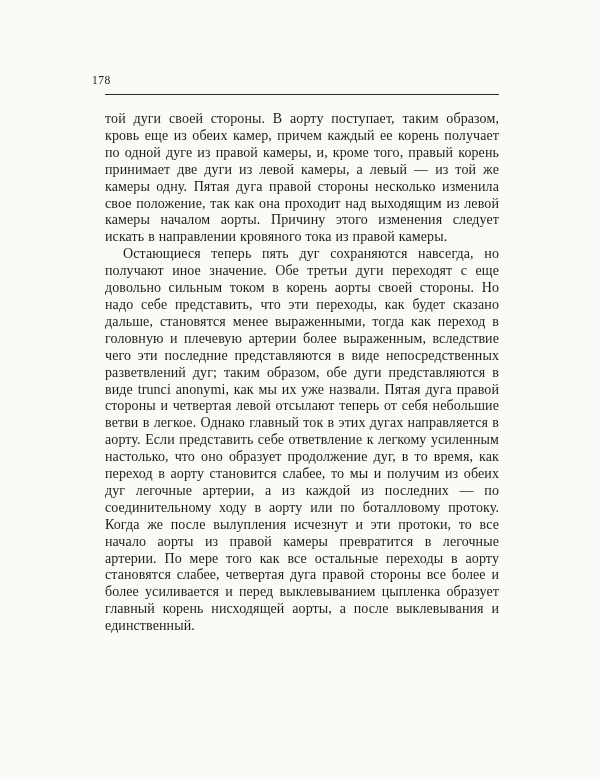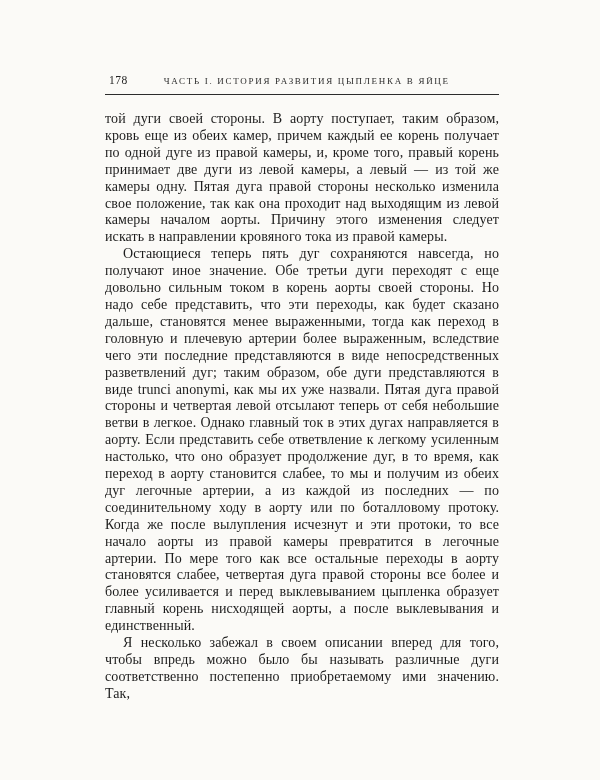--- a/index.html
+++ b/index.html
@@ -13,24 +13,24 @@
     height: 780px;
     background: #fbfaf7;
     font-family: "Liberation Serif", "DejaVu Serif", serif;
     color: #1f1f1f;
     overflow: hidden;
     box-sizing: border-box;
   }
   .running-head {
     position: absolute;
     top: 74px;
-    left: 109px;
+    left: 92px;
     width: 394px;
     display: flex;
-    align-items: flex-end;
+    align-items: center;
   }
   .page-number {
     font-size: 11.5px;
     letter-spacing: 0.5px;
     color: #222;
   }
   .running-title {
     margin-left: 36px;
     font-size: 9px;
     letter-spacing: 1.7px;
@@ -66,24 +66,22 @@
     text-indent: 18px;
   }
 </style>
 </head>
 <body>
 
 <div class="page">
 
   <div class="running-head">
     <span class="page-number">178</span>
-    <span class="running-title">ЧАСТЬ I. ИСТОРИЯ РАЗВИТИЯ ЦЫПЛЕНКА В ЯЙЦЕ</span>
   </div>
 
   <div class="head-rule"></div>
 
   <main class="body-text">
     <p>той дуги своей стороны. В аорту поступает, таким образом, кровь еще из обеих камер, причем каждый ее корень получает по одной дуге из правой камеры, и, кроме того, правый корень принимает две дуги из левой камеры, а левый — из той же камеры одну. Пятая дуга правой стороны несколько изменила свое положение, так как она проходит над выходящим из левой камеры началом аорты. Причину этого изменения следует искать в направлении кровяного тока из правой камеры.</p>
     <p class="indent">Остающиеся теперь пять дуг сохраняются навсегда, но получают иное значение. Обе третьи дуги переходят с еще довольно сильным током в корень аорты своей стороны. Но надо себе представить, что эти переходы, как будет сказано дальше, становятся менее выраженными, тогда как переход в головную и плечевую артерии более выраженным, вследствие чего эти последние представляются в виде непосредственных разветвлений дуг; таким образом, обе дуги представляются в виде trunci anonymi, как мы их уже назвали. Пятая дуга правой стороны и четвертая левой отсылают теперь от себя небольшие ветви в легкое. Однако главный ток в этих дугах направляется в аорту. Если представить себе ответвление к легкому усиленным настолько, что оно образует продолжение дуг, в то время, как переход в аорту становится слабее, то мы и получим из обеих дуг легочные артерии, а из каждой из последних — по соединительному ходу в аорту или по боталловому протоку. Когда же после вылупления исчезнут и эти протоки, то все начало аорты из правой камеры превратится в легочные артерии. По мере того как все остальные переходы в аорту становятся слабее, четвертая дуга правой стороны все более и более усиливается и перед выклевыванием цыпленка образует главный корень нисходящей аорты, а после выклевывания и единственный.</p>
-    <p class="indent">Я несколько забежал в своем описании вперед для того, чтобы впредь можно было бы называть различные дуги соответственно постепенно приобретаемому ими значению. Так,</p>
   </main>
 
 </div>
 
 </body></html>

